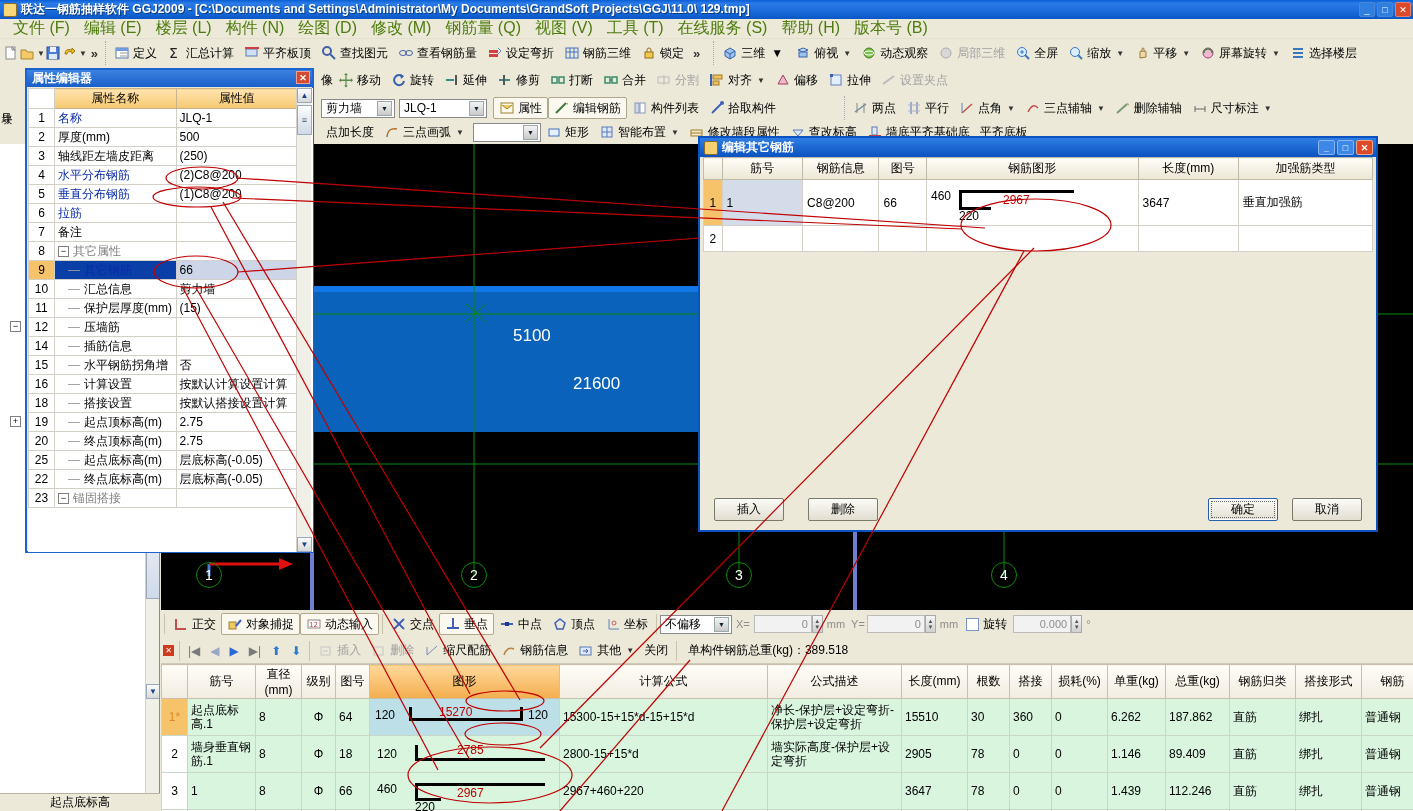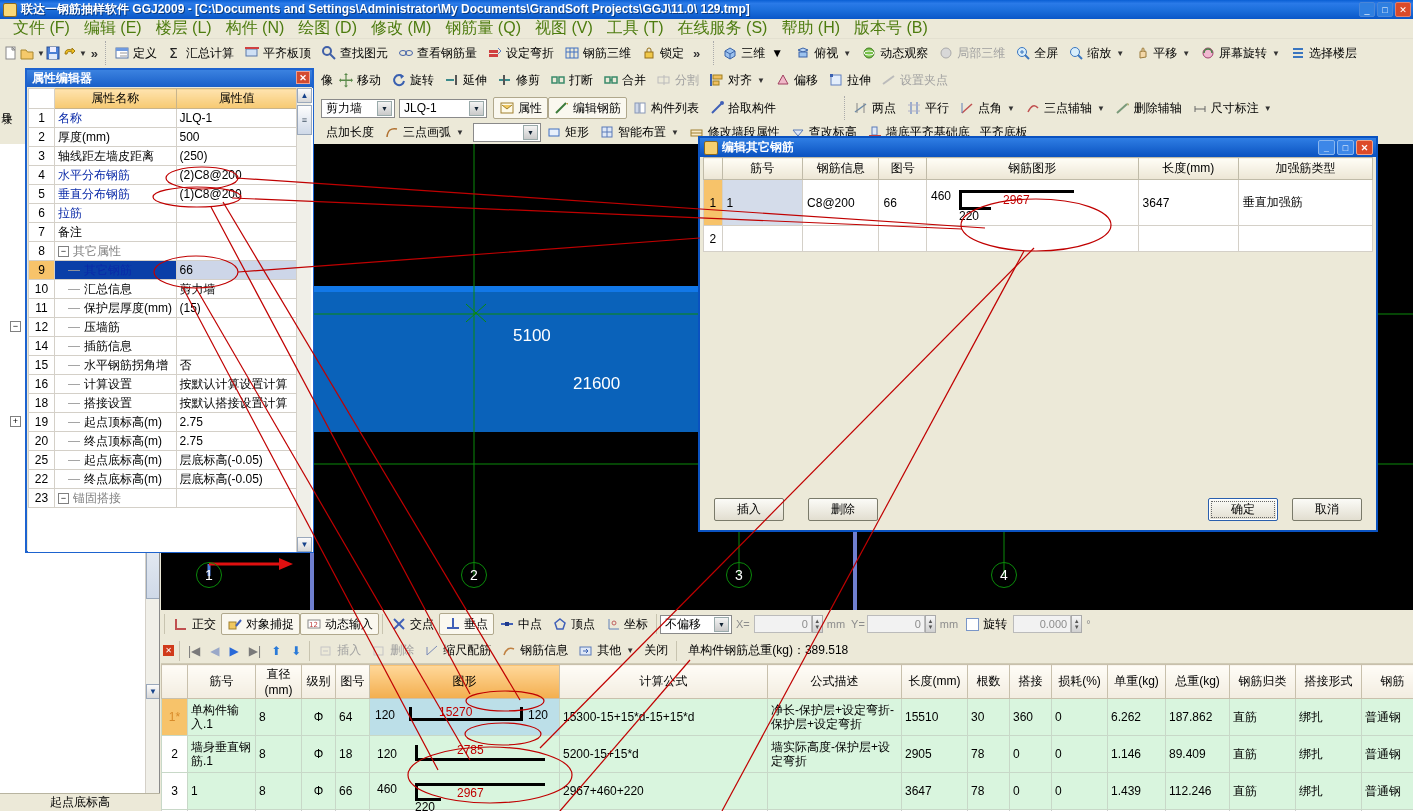--- a/index.html
+++ b/index.html
@@ -1157,21 +1157,21 @@
           <th>单重(kg)</th>
           <th>总重(kg)</th>
           <th>钢筋归类</th>
           <th>搭接形式</th>
           <th>钢筋</th>
         </tr>
       </thead>
       <tbody id="grid-body">
           <tr class="sel">
             <td class="ix">1*</td>
-            <td class="wrap2">单构件输入.1</td>
+            <td class="wrap2">起点底标高.1</td>
             <td class="">8</td>
             <td class="" style="text-align: center;">Φ</td>
             <td class="">64</td>
             <td class="shape">
               <div class="sk">
                 <div class="lab" style="left:2px;top:8px">120</div>
                 <div class="vline" style="left:36px;top:7px;height:14px"></div>
                 <div class="hline" style="left:36px;top:18px;width:114px"></div>
                 <div class="vline" style="left:147px;top:7px;height:14px"></div>
                 <div class="labr" style="left:66px;top:5px">15270</div>
@@ -1197,21 +1197,21 @@
             <td class="" style="text-align: center;">Φ</td>
             <td class="">18</td>
             <td class="shape">
               <div class="sk">
                 <div class="lab" style="left:4px;top:10px">120</div>
                 <div class="vline" style="left:42px;top:8px;height:16px"></div>
                 <div class="hline" style="left:42px;top:21px;width:130px"></div>
                 <div class="labr" style="left:84px;top:6px">2785</div>
               </div>
             </td>
-            <td class="">5200-15+15*d</td>
+            <td class="">2800-15+15*d</td>
             <td class="wrap2">墙实际高度-保护层+设定弯折</td>
             <td class="">2905</td>
             <td class="">78</td>
             <td class="">0</td>
             <td class="">0</td>
             <td class="">1.146</td>
             <td class="">89.409</td>
             <td class="">直筋</td>
             <td class="">绑扎</td>
             <td class="">普通钢</td>

